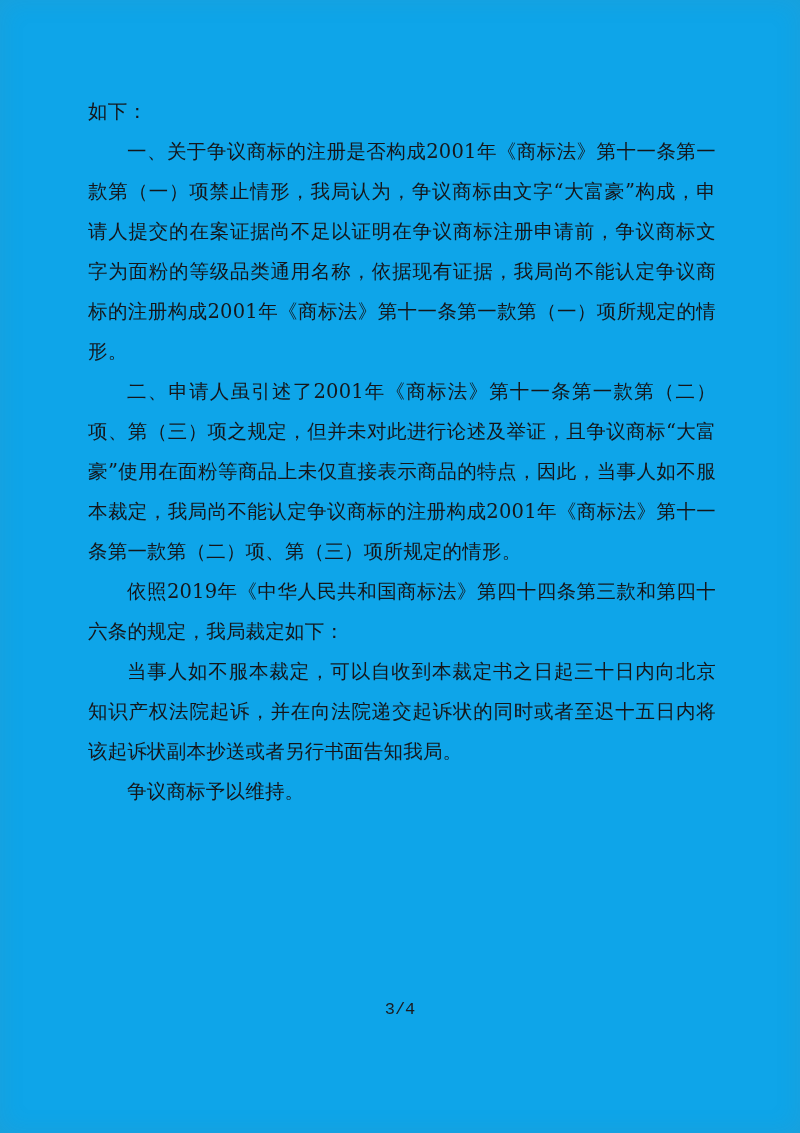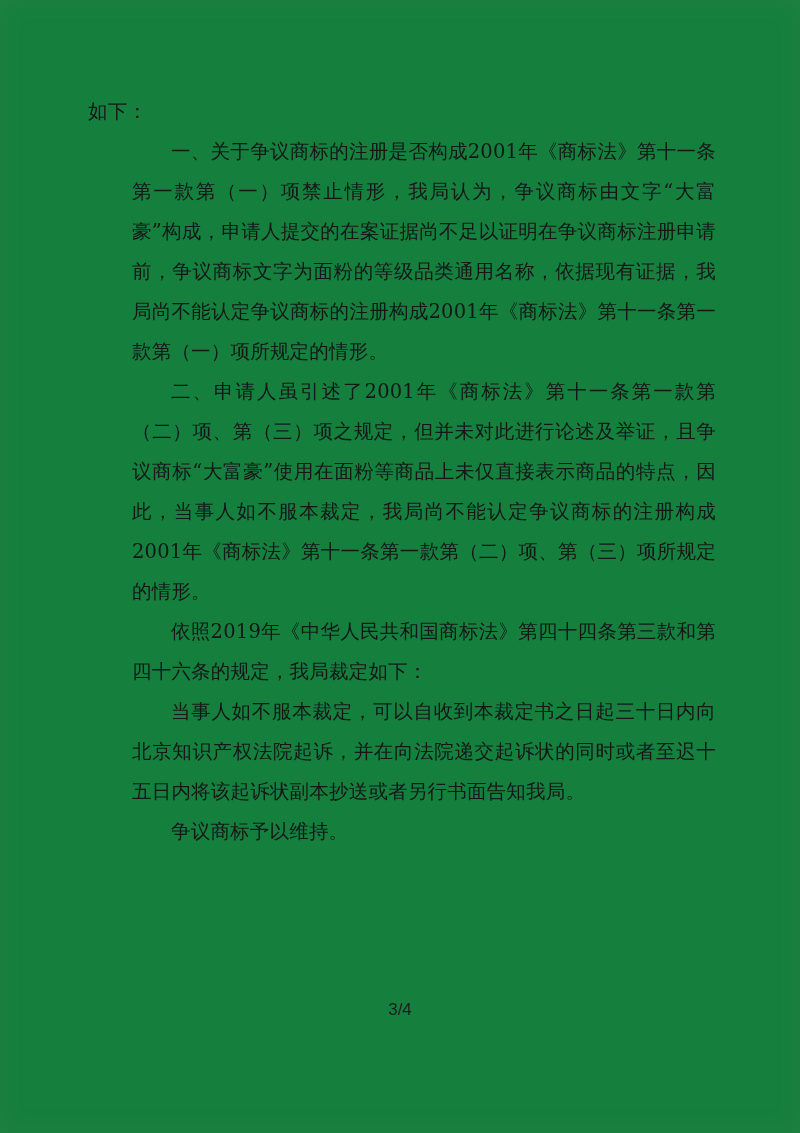--- a/index.html
+++ b/index.html
@@ -10,21 +10,21 @@
     width: 800px;
     height: 1133px;
     background: #ffffff;
     font-family: "DejaVu Serif", "Liberation Serif", serif;
     position: relative;
     overflow: hidden;
   }
   .page {
     position: absolute;
     inset: 0;
-    background: #15803d;
+    background: #0ea5e9;
   }
   
   .page::before {
     content: "";
     position: absolute;
     inset: 0;
     box-shadow: inset 0 0 26px rgba(120, 120, 110, 0.12);
     pointer-events: none;
   }
   .content {
@@ -37,34 +37,33 @@
     font-size: 19.5px;
     line-height: 40px;
     color: #15161a;
     text-align: justify;
     text-justify: inter-ideograph;
     letter-spacing: 0.2px;
     margin: 0;
   }
   .indent {
     text-indent: 2em;
-    margin-left: 44px;
   }
   .noindent {
     text-indent: 0;
   }
   .page-number {
     position: absolute;
     left: 0;
     right: 0;
     top: 1000px;
     text-align: center;
     font-size: 17px;
     color: #1b1c20;
-    font-family: Liberation Sans, sans-serif;
+    font-family: Liberation Mono, monospace;
   }
 </style>
 </head>
 <body>
 
 <div class="page">
   <div class="content">
     <p class="para noindent">如下：</p>
     <p class="para indent">一、关于争议商标的注册是否构成2001年《商标法》第十一条第一款第（一）项禁止情形，我局认为，争议商标由文字“大富豪”构成，申请人提交的在案证据尚不足以证明在争议商标注册申请前，争议商标文字为面粉的等级品类通用名称，依据现有证据，我局尚不能认定争议商标的注册构成2001年《商标法》第十一条第一款第（一）项所规定的情形。</p>
     <p class="para indent">二、申请人虽引述了2001年《商标法》第十一条第一款第（二）项、第（三）项之规定，但并未对此进行论述及举证，且争议商标“大富豪”使用在面粉等商品上未仅直接表示商品的特点，因此，当事人如不服本裁定，我局尚不能认定争议商标的注册构成2001年《商标法》第十一条第一款第（二）项、第（三）项所规定的情形。</p>

